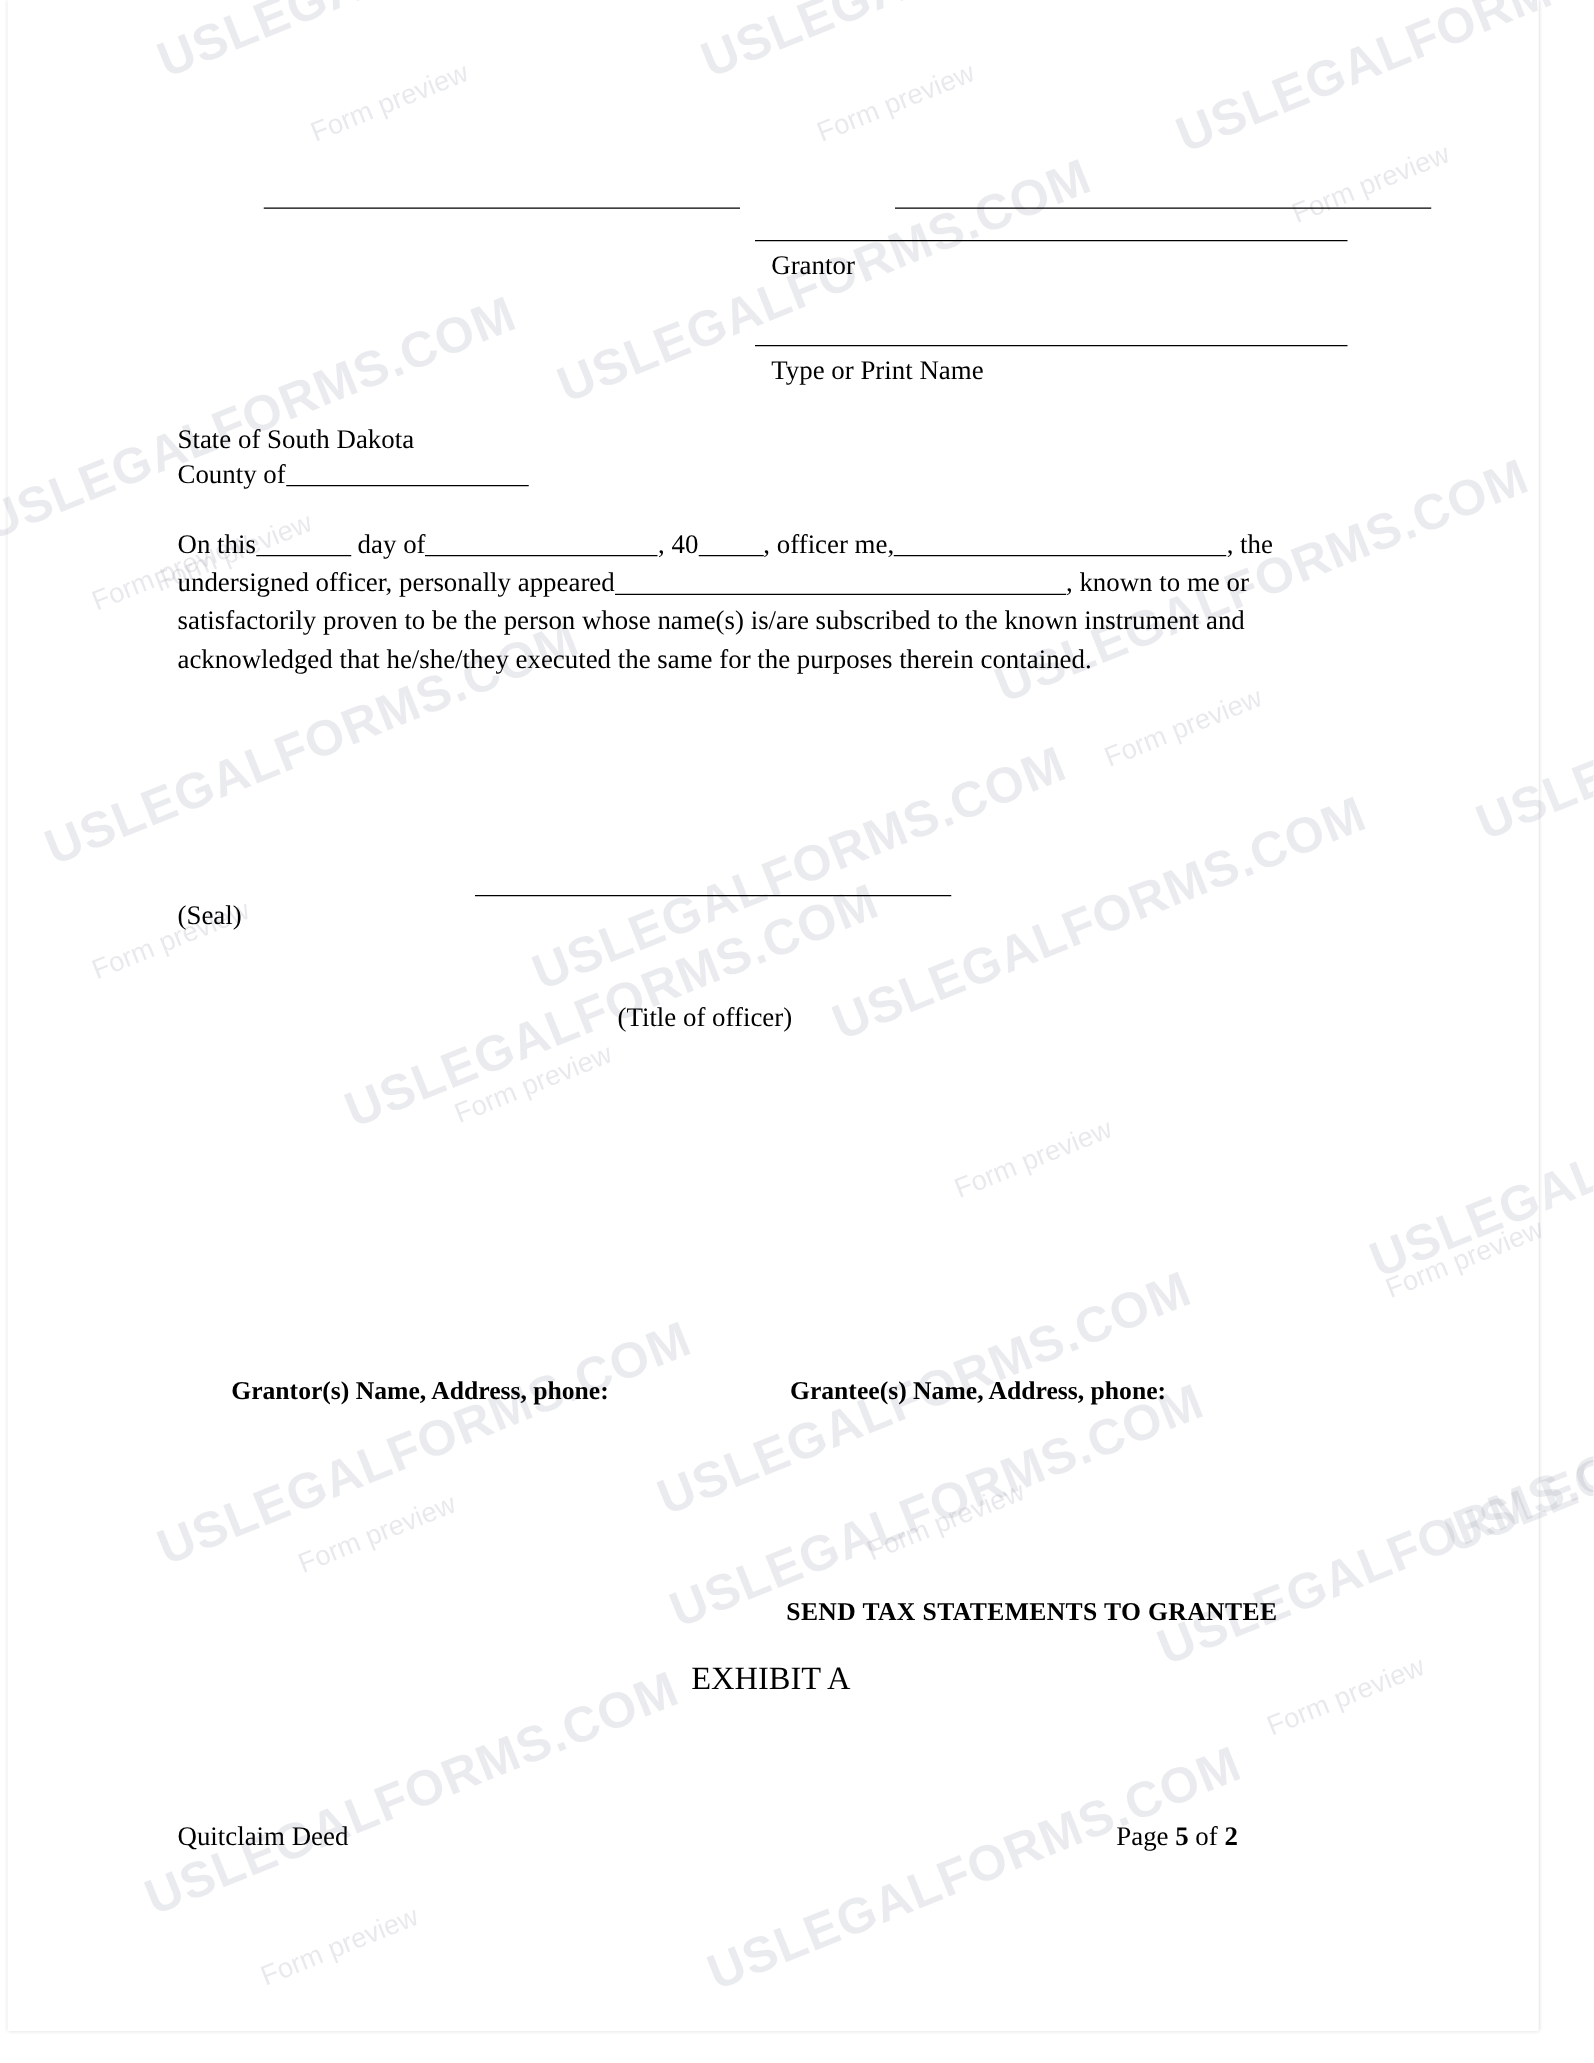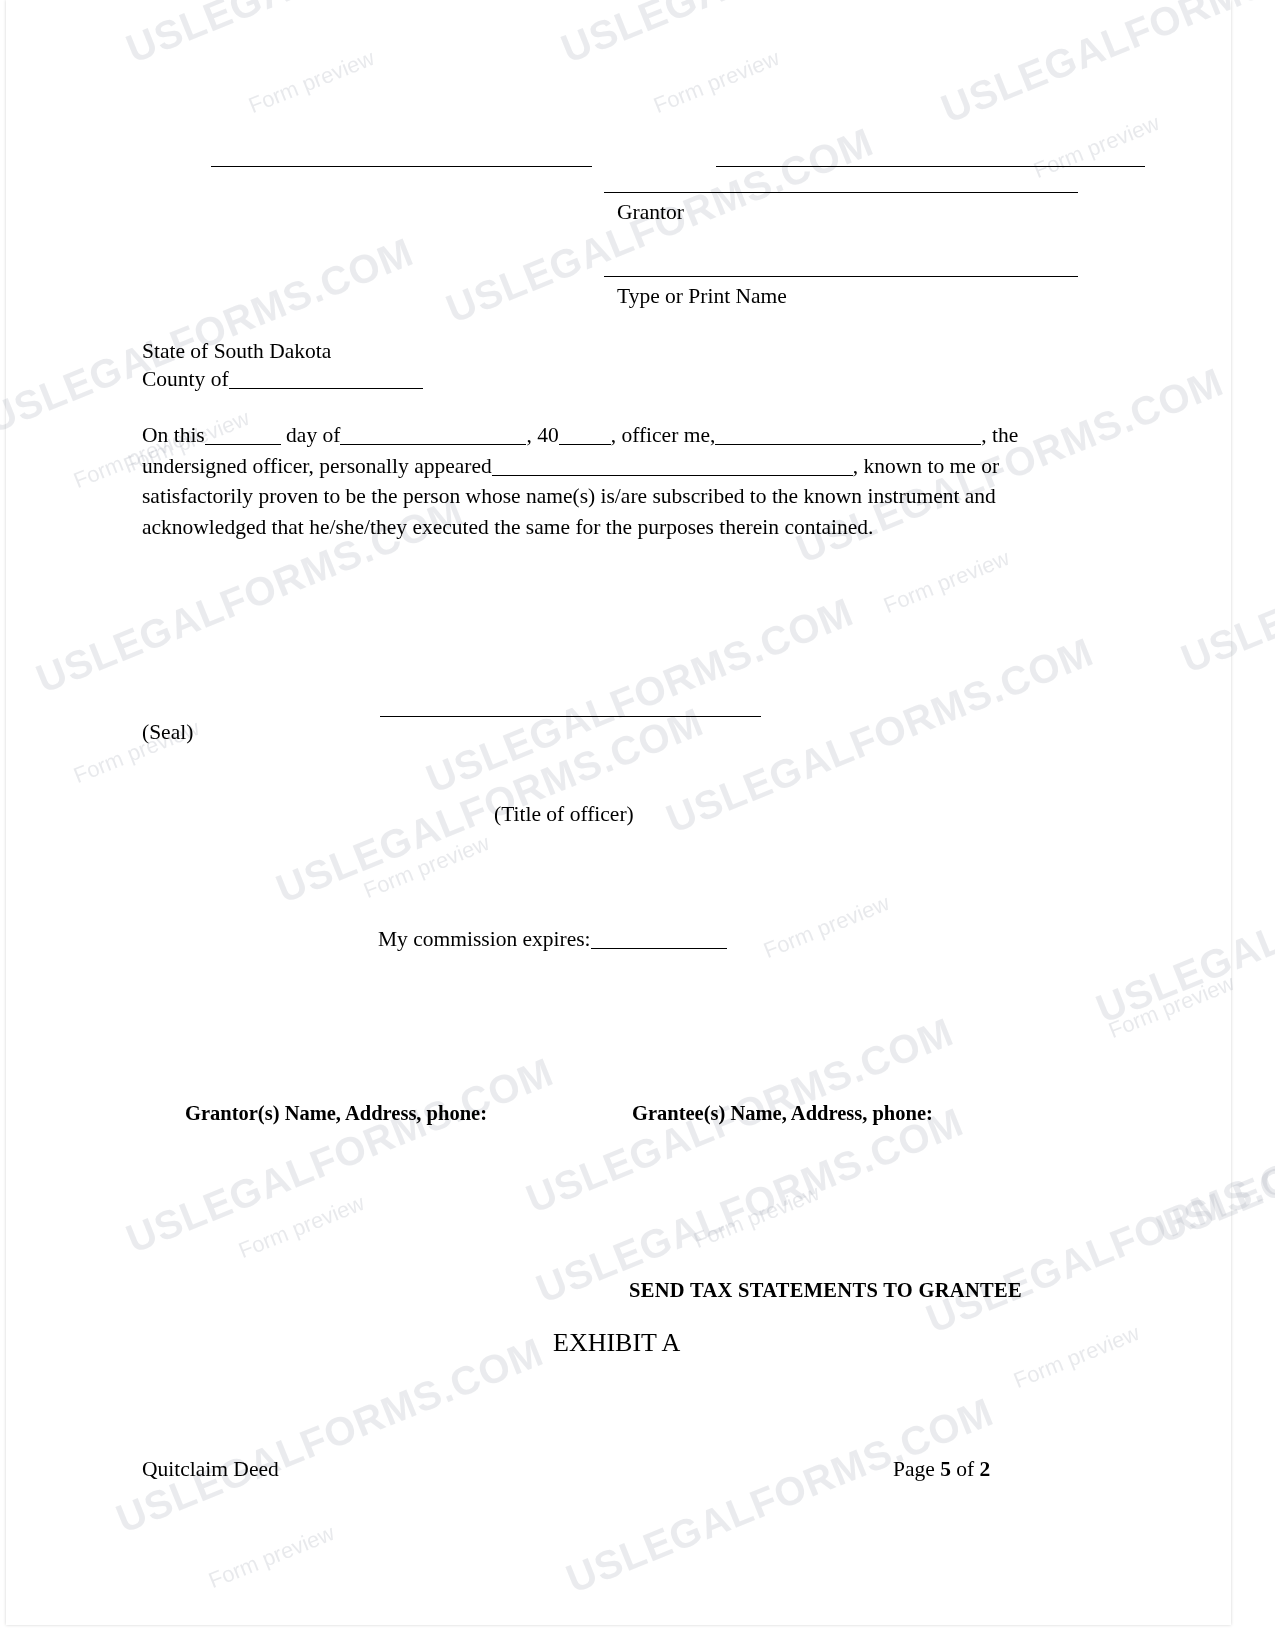--- a/index.html
+++ b/index.html
@@ -156,23 +156,20 @@
       <span>undersigned officer, personally appeared</span><span class="u" style="width:361px;"></span><span>, known to me or</span>
       <span>satisfactorily proven to be the person whose name(s) is/are subscribed to the known instrument</span>
       <span>and acknowledged that he/she/they executed the same for the purposes therein contained.</span>
     </div>
 
 
     <div class="rule" style="left:380px; top:716px; width:381px;"></div>
     <div class="abs blk" style="left:142px; top:718px;">(Seal)</div>
     <div class="abs blk" style="left:494px; top:800px;">(Title of officer)</div>
 
-    <div class="abs blk" style="left:378px; top:925px;">
-      <span>My commission expires:</span><span class="u" style="width:136px;"></span>
-    </div>
 
     <div class="abs blk bold" style="left:160px; top:1100px; font-size:20.5px;margin-left:25px;">Grantor(s) Name, Address, phone:</div>
     <div class="abs blk bold" style="left:632px; top:1100px; font-size:20.5px;">Grantee(s) Name, Address, phone:</div>
 
     <div class="sendtax">SEND TAX STATEMENTS TO GRANTEE</div>
     <div class="exhibit">EXHIBIT A</div>
 
     <div class="footer-left">Quitclaim Deed</div>
     <div class="footer-right">
       <span>Page</span>

